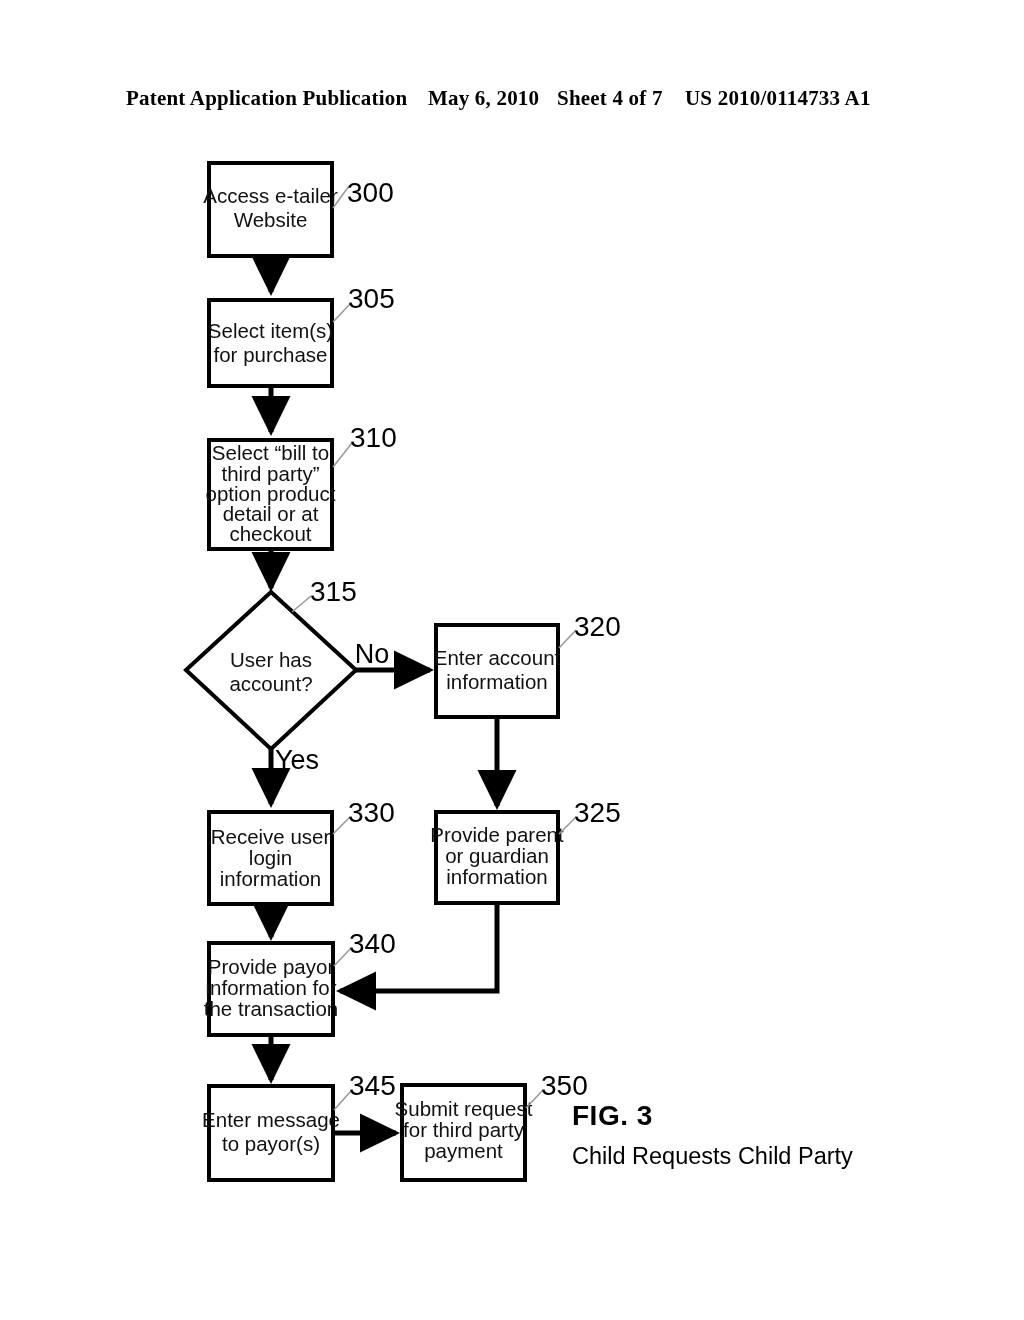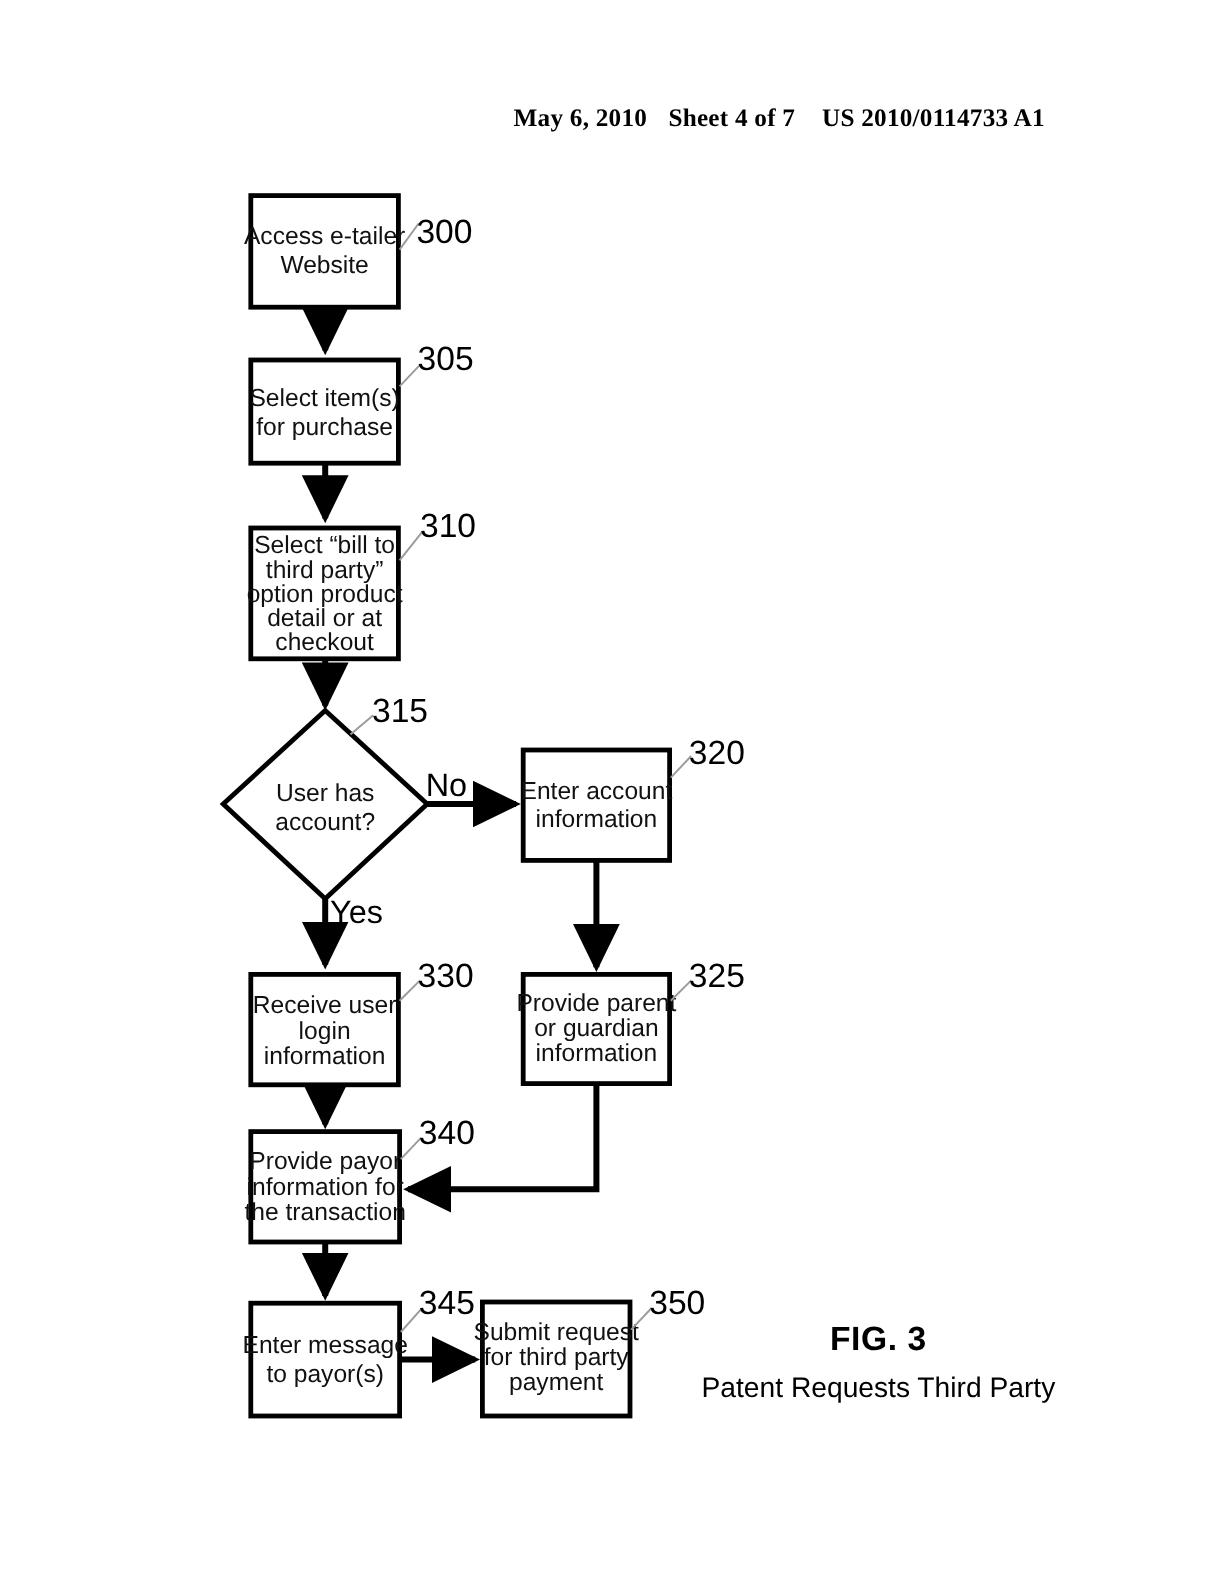--- a/index.html
+++ b/index.html
@@ -81,21 +81,20 @@
     fill: #000000;
     dominant-baseline: middle;
   }
 
   
   #figure-caption {
     position: absolute;
     left: 572px;
     top: 1100px;
     width: 320px;
-    text-align: center;
   }
   #figure-caption .fig-label {
     font-family: "Liberation Sans", sans-serif;
     font-weight: bold;
     font-size: 28px;
     letter-spacing: 0.5px;
     display: block;
     margin-bottom: 9px;
   }
   #figure-caption .fig-title-line {
@@ -103,20 +102,21 @@
     font-size: 23.5px;
     display: block;
     line-height: 1.32;
     white-space: nowrap;
   }
 </style>
 </head>
 <body>
 
 <div id="page-header">
+  <span class="hdr-pub">Patent Application Publication</span>
   <span class="hdr-date">May 6, 2010</span>
   <span class="hdr-sheet">Sheet 4 of 7</span>
   <span class="hdr-num">US 2010/0114733 A1</span>
 </div>
 
 <svg id="flowchart-canvas" viewBox="0 0 1024 1320" xmlns="http://www.w3.org/2000/svg">
   <defs>
     <marker id="arrowhead" markerWidth="9" markerHeight="9" refX="7.2" refY="4.5" orient="auto" markerUnits="strokeWidth">
       <path d="M0,0.6 L8,4.5 L0,8.4 z" fill="#000000"></path>
     </marker>
@@ -221,14 +221,14 @@
     <text class="node-text" x="463.5" y="1111">Submit request</text>
     <text class="node-text" x="463.5" y="1132">for third party</text>
     <text class="node-text" x="463.5" y="1153">payment</text>
     <line class="leader-line" x1="526" y1="1108" x2="543" y2="1090"></line>
     <text class="ref-num" x="541" y="1088">350</text>
   </g>
 </svg>
 
 <div id="figure-caption">
   <span class="fig-label">FIG. 3</span>
-  <span class="fig-title-line">Patent Requests Third Party</span>
+  <span class="fig-title-line">Child Requests Child Party</span>
 </div>
 
 </body></html>

